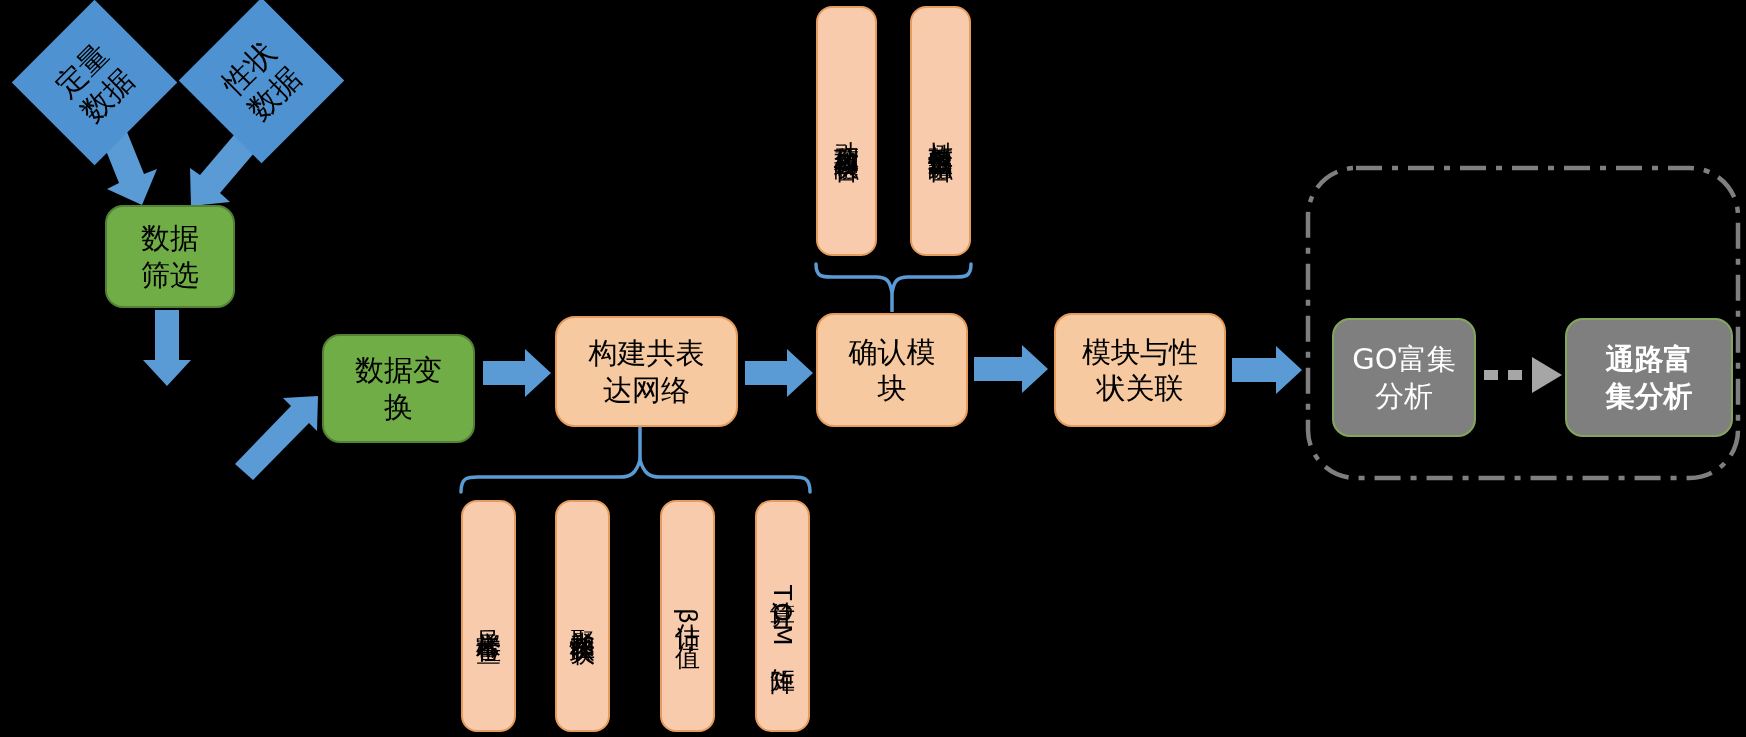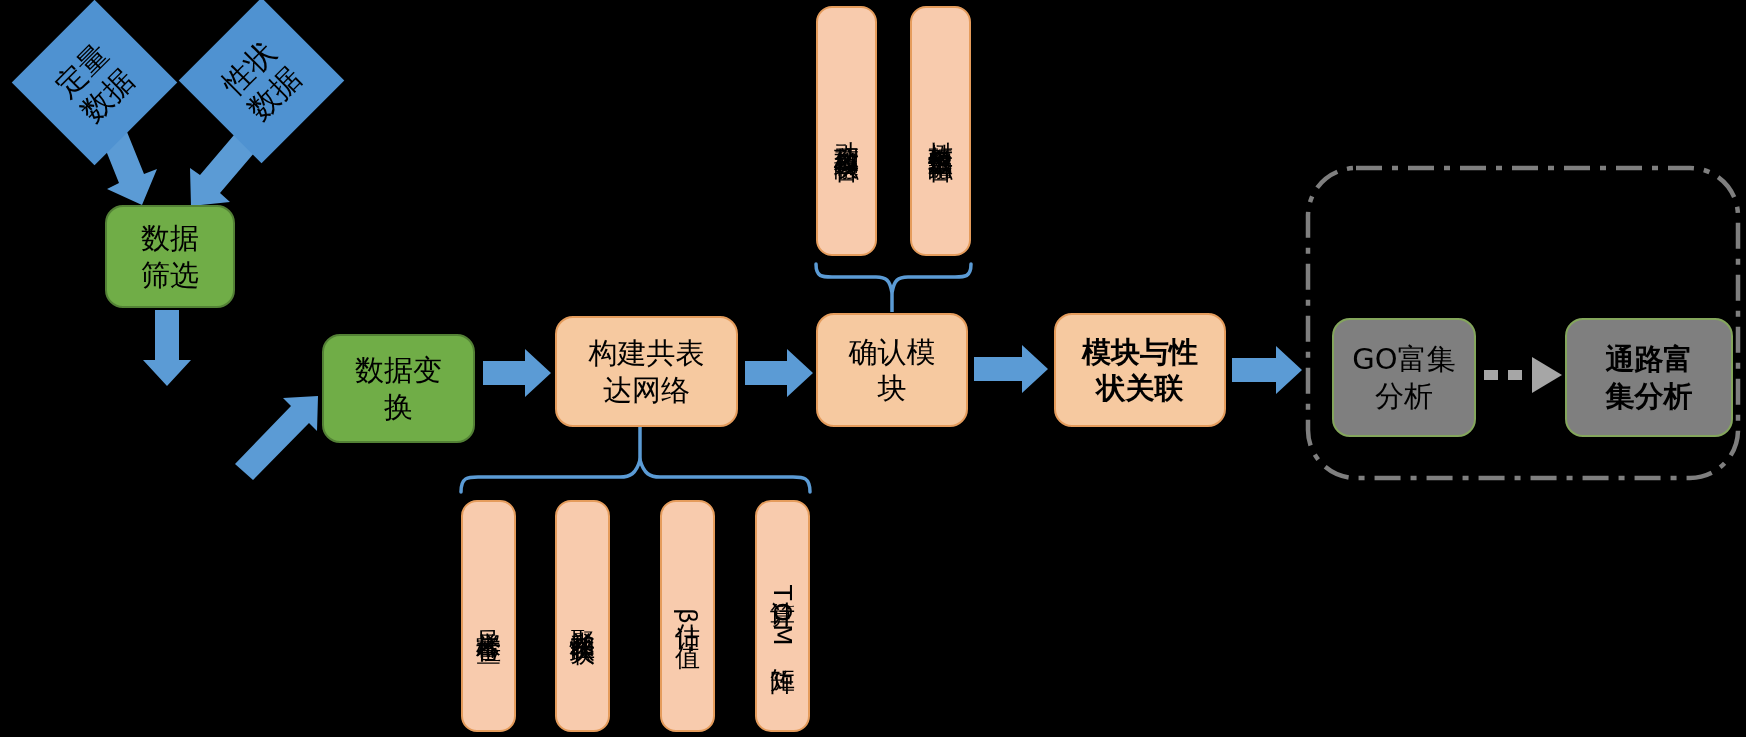--- a/index.html
+++ b/index.html
@@ -10,21 +10,21 @@
     background:#000; overflow:hidden;
   }
   svg.overlay { position:absolute; left:0; top:0; }
   .node {
     position:absolute; display:flex; align-items:center; justify-content:center;
     text-align:center; white-space:pre-line; border-radius:18px;
     font-size:29px; line-height:1.25; color:#000;
   }
   .green  { background:#70AD47; border:2.5px solid #538135; }
   .orange { background:#F6C9A0; border:2.5px solid #E59C5C; }
-  .gray   { background:#7F7F7F; border:2.5px solid #84A65C; color:#000000; }
+  .gray   { background:#7F7F7F; border:2.5px solid #84A65C; color:#ffffff; }
   .diamond {
     position:absolute; background:#4F92D1; transform:rotate(-45deg);
     display:flex; align-items:center; justify-content:center;
     text-align:center; white-space:pre-line; color:#000;
     font-size:30px; line-height:1.2;
   }
   .vbox {
     position:absolute; background:#F8CBAD; border:2.5px solid #E59C5C;
     border-radius:16px; display:flex; align-items:center; justify-content:center;
     writing-mode:vertical-rl; text-orientation:mixed;
@@ -64,25 +64,25 @@
   <div class="diamond" style="left:36px; top:24px; width:117px; height:117px;">定量
 数据</div>
   <div class="diamond" style="left:203px; top:22px; width:117px; height:117px;">性状
 数据</div>
 
   <div class="node green" style="left:105px; top:205px; width:130px; height:103px;">数据
 筛选</div>
   <div class="node green" style="left:322px; top:334px; width:153px; height:109px;">数据变
 换</div>
 
-  <div class="node orange" style="left:555px; top:316px; width:183px; height:111px;">构建共表
+  <div class="node orange" style="left:555px; top:316px; width:183px; height:111px;border-radius:20px;">构建共表
 达网络</div>
   <div class="node orange" style="left:816px; top:313px; width:152px; height:114px;text-align:center;">确认模
 块</div>
-  <div class="node orange" style="left:1054px; top:313px; width:172px; height:114px;font-weight:bold;">模块与性
+  <div class="node orange" style="left:1054px; top:313px; width:172px; height:114px;">模块与性
 状关联</div>
 
   <div class="node gray" style="left:1332px; top:318px; width:144px; height:119px;">GO富集
 分析</div>
   <div class="node gray" style="left:1565px; top:318px; width:168px; height:119px;font-weight:bold;">通路富
 集分析</div>
 
   <div class="vbox" style="left:816px; top:6px; width:61px; height:250px;">动态剪枝与模块融合</div>
   <div class="vbox" style="left:910px; top:6px; width:61px; height:250px;">树枝与定量数据融合</div>
 

